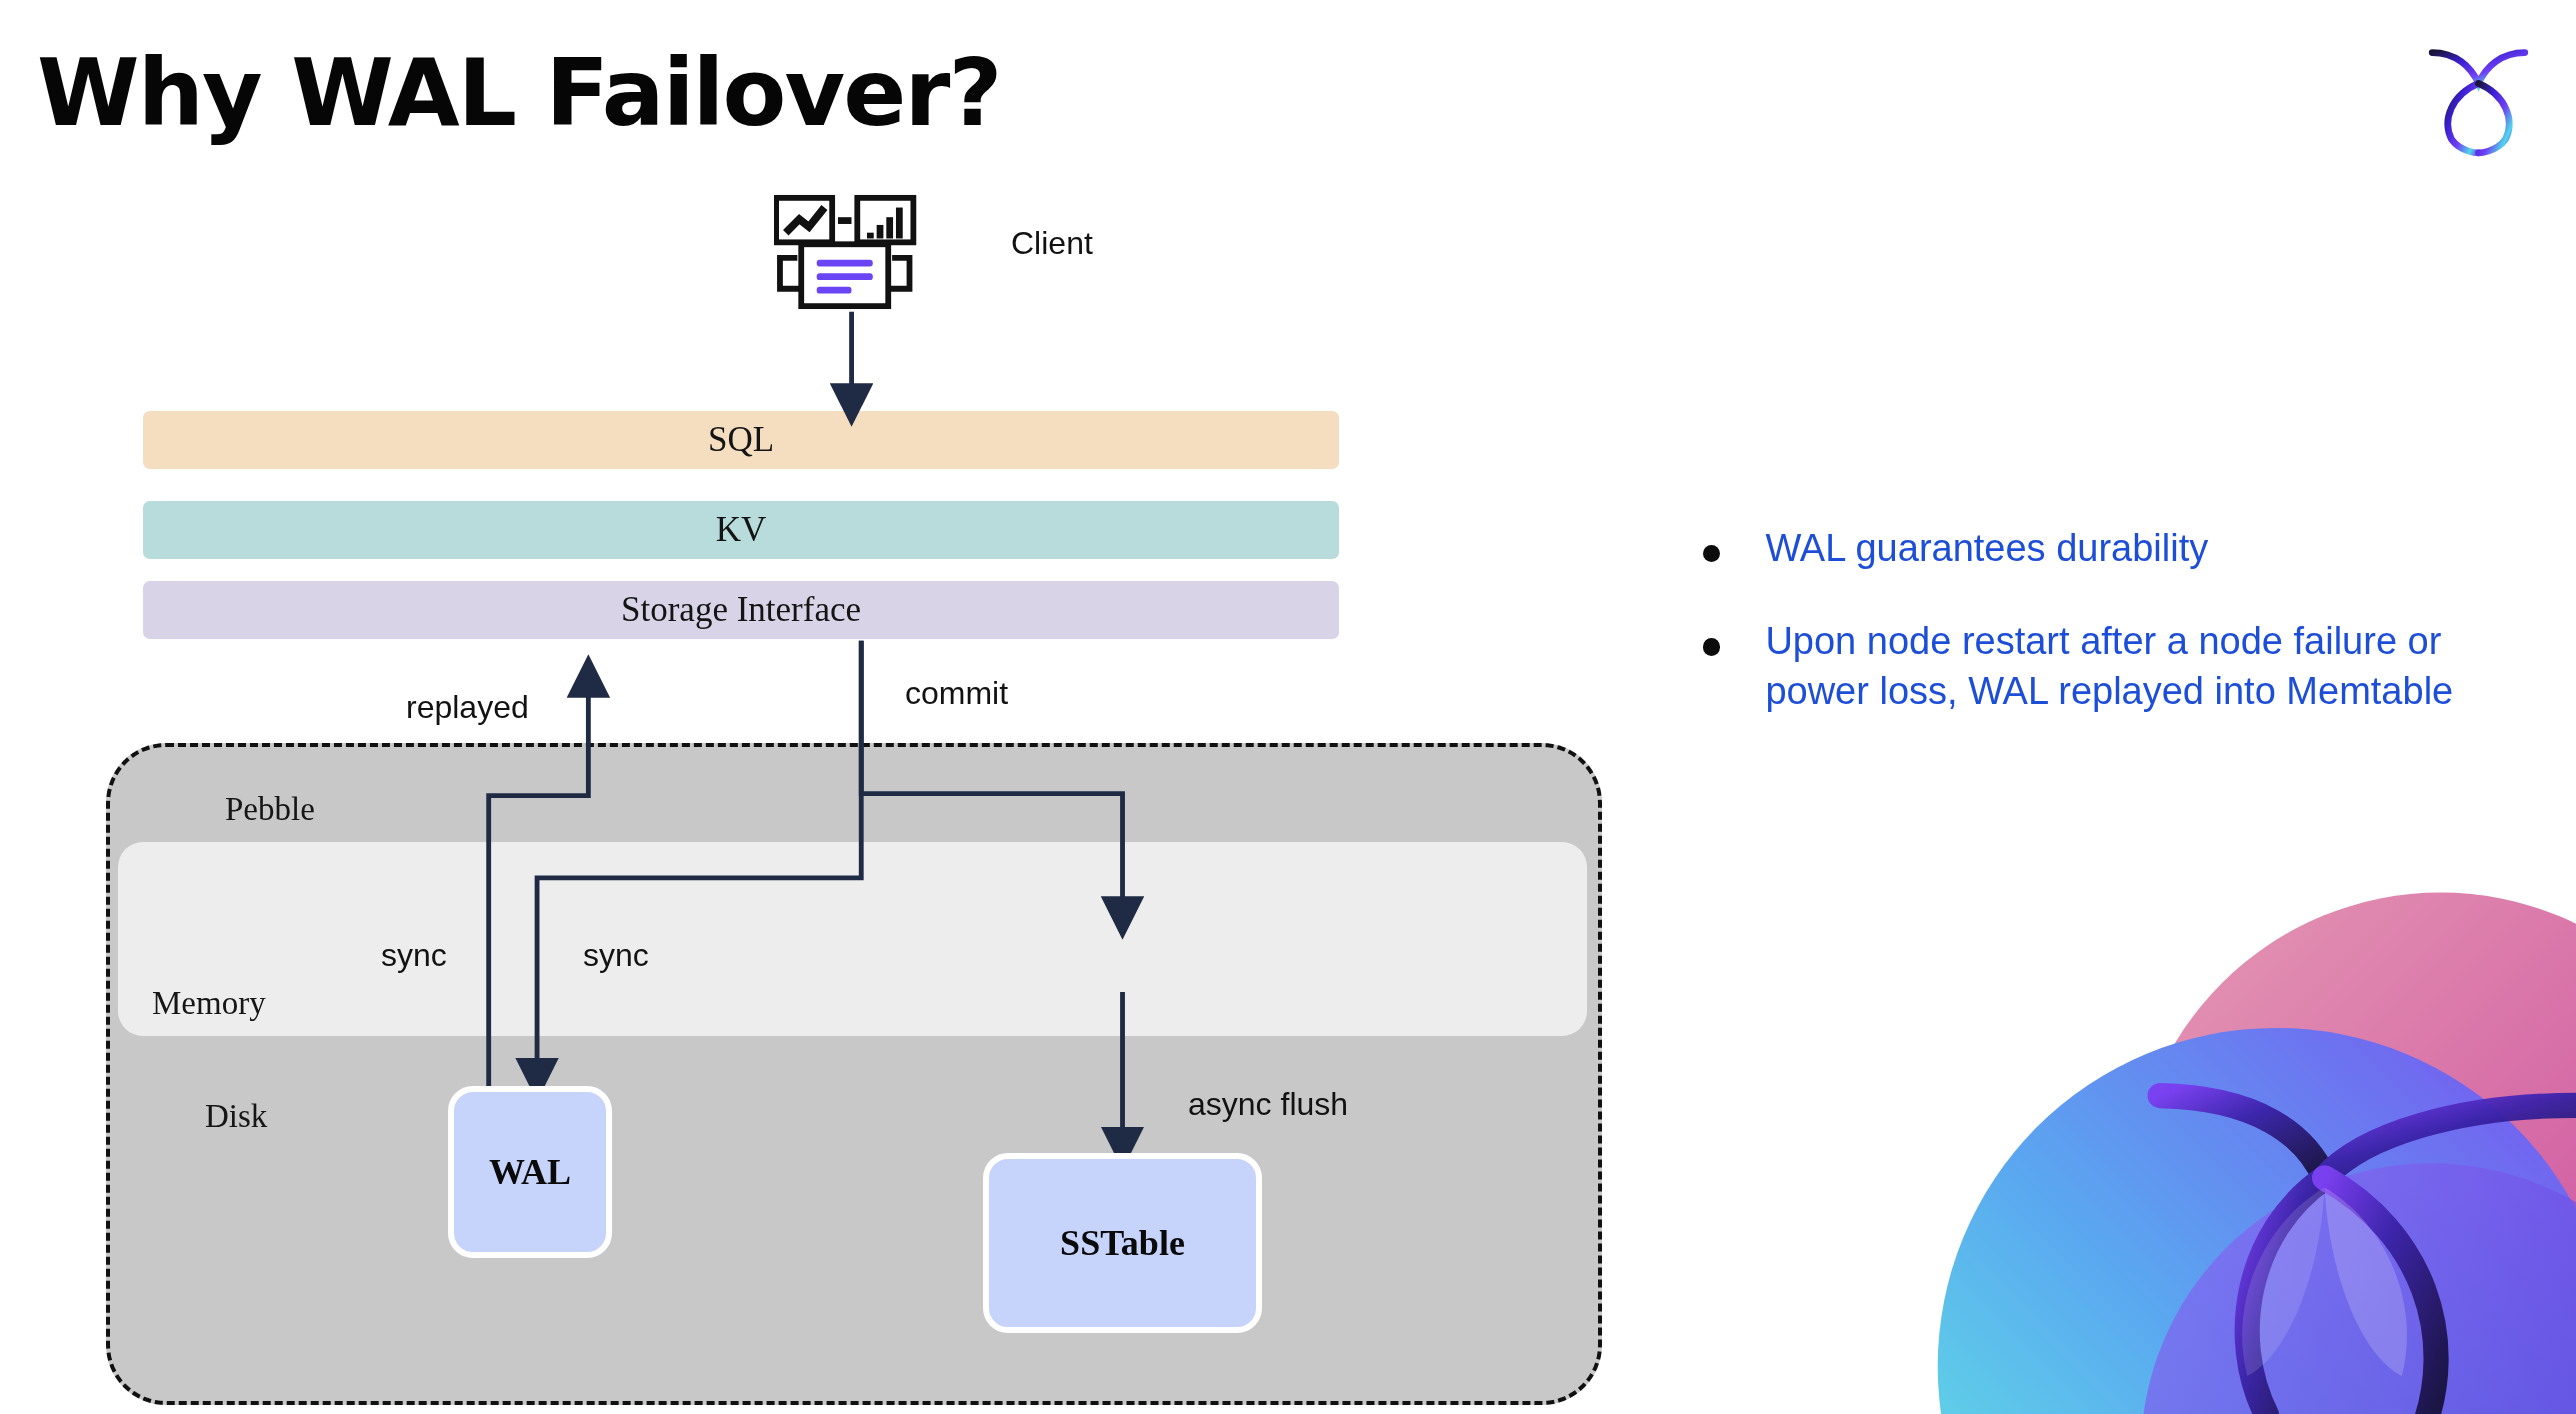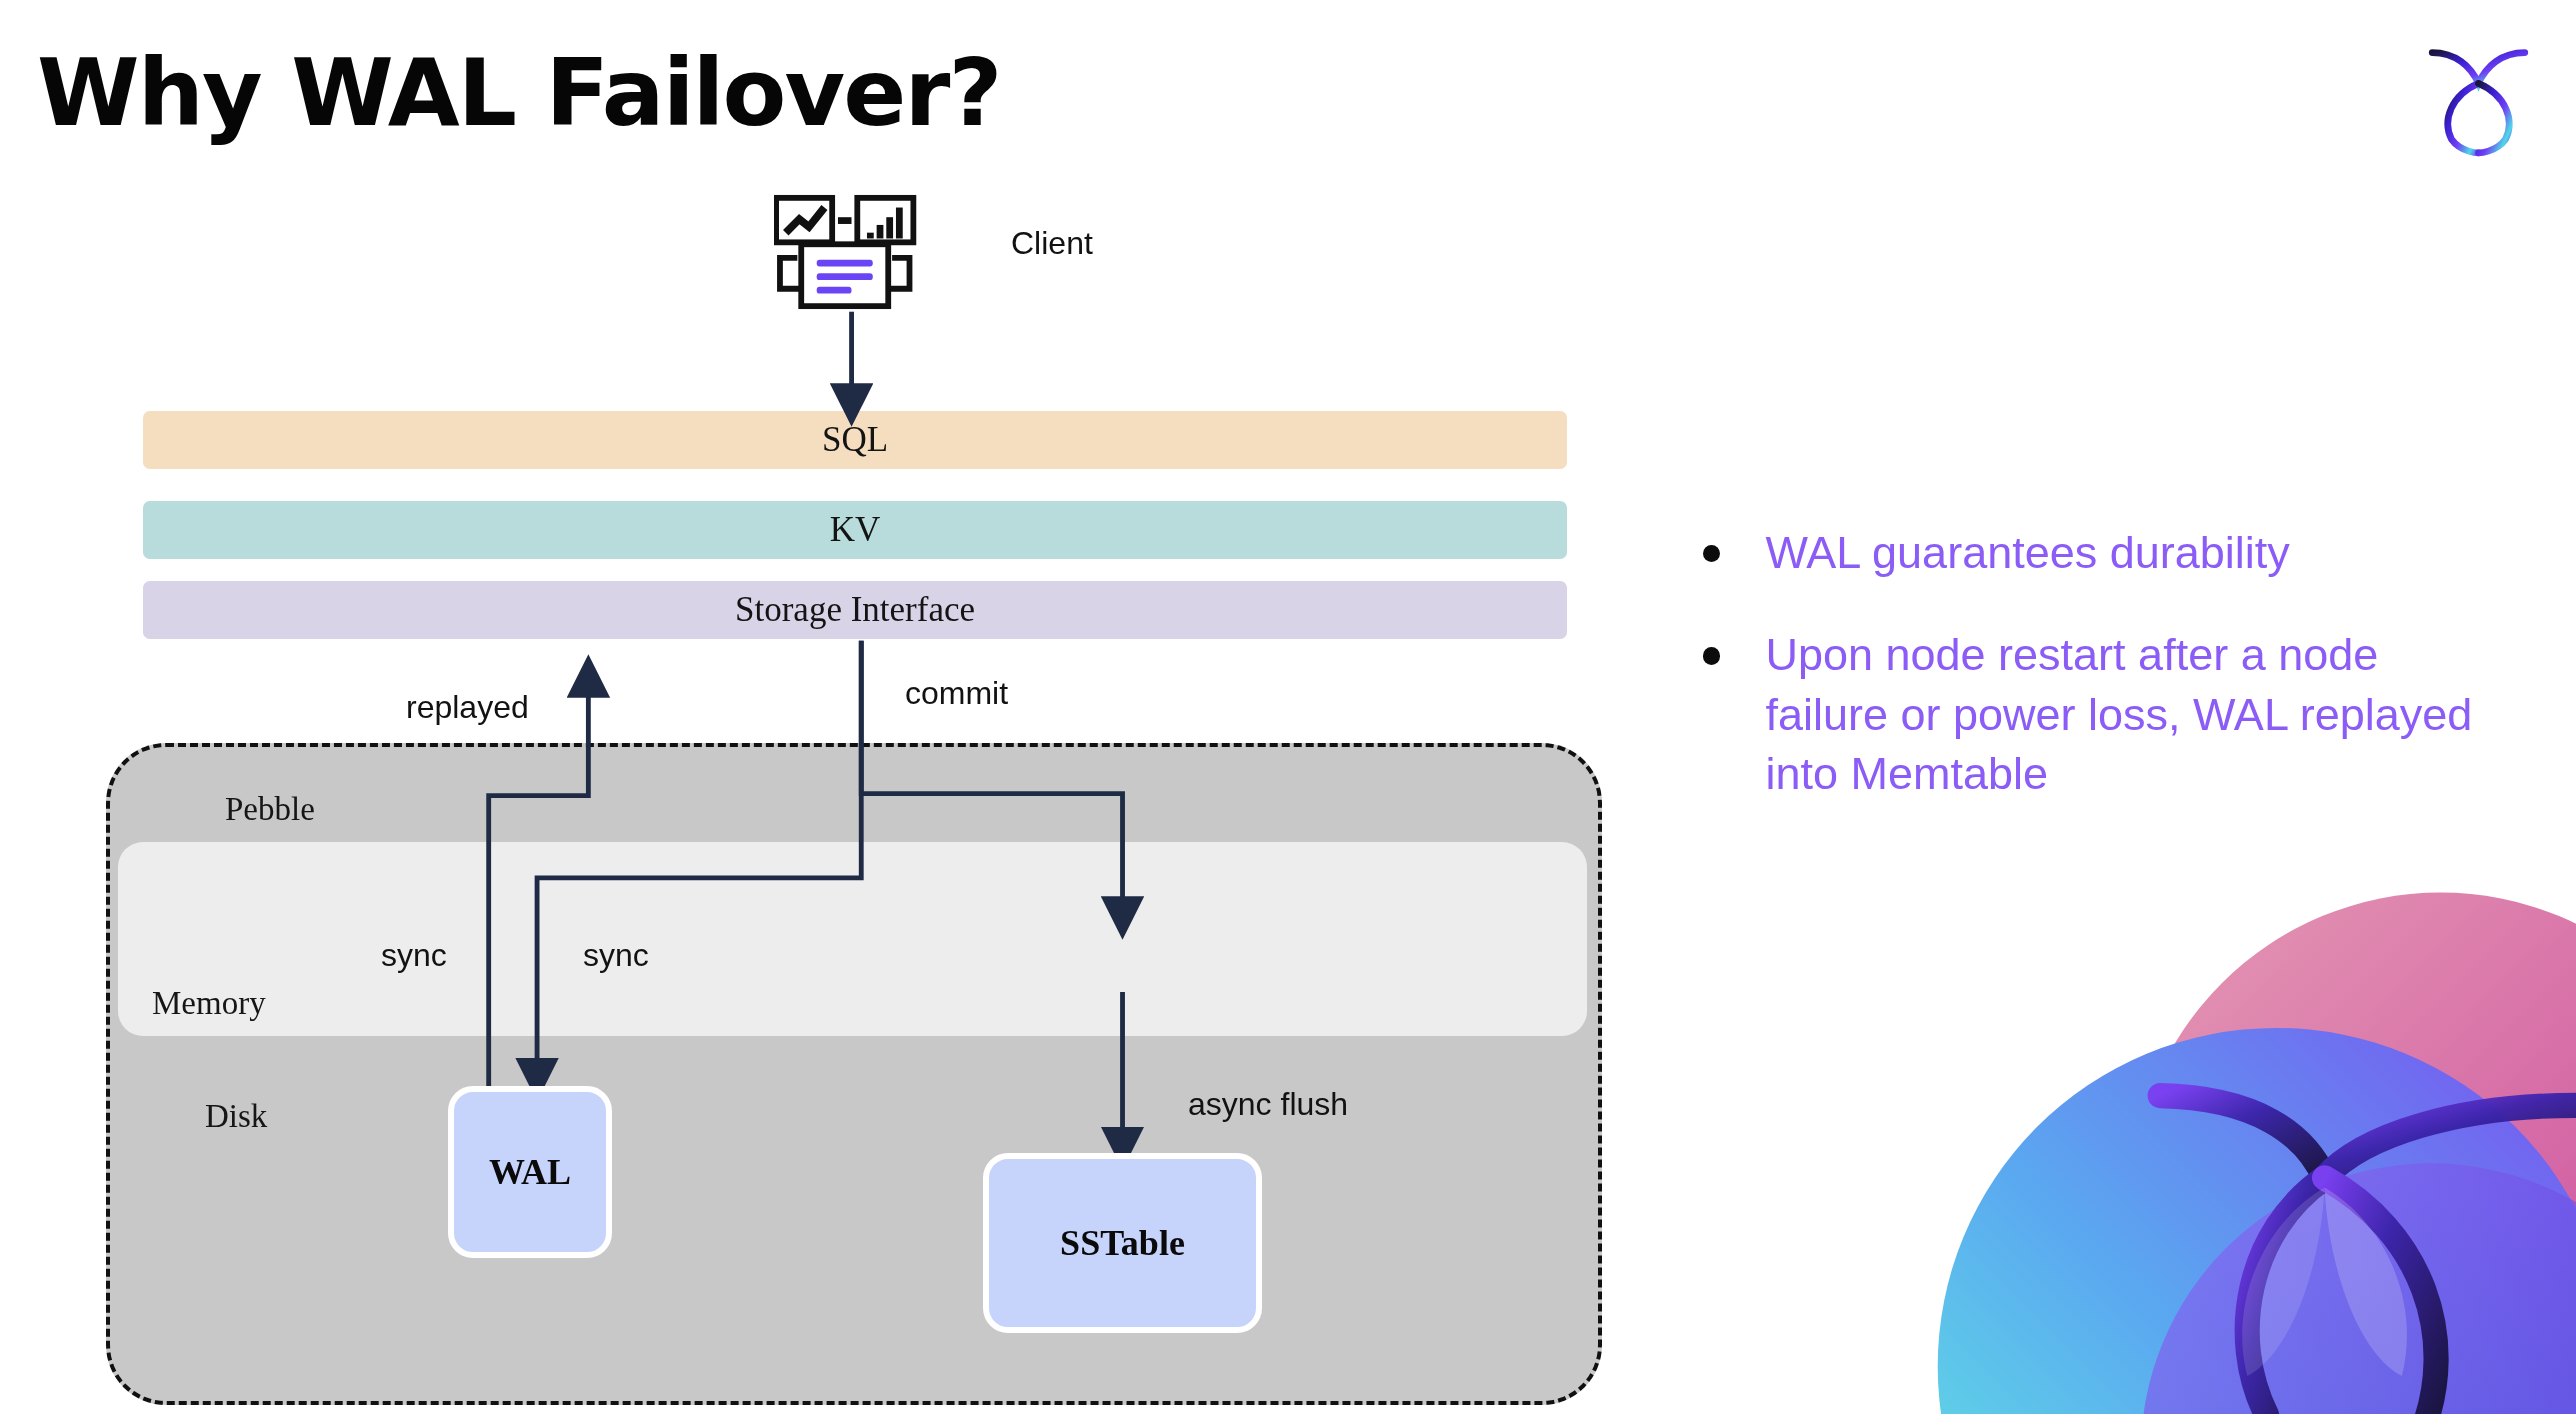--- a/index.html
+++ b/index.html
@@ -32,21 +32,21 @@
   
   .client-icon{position:absolute;left:774px;top:194px;width:155px;height:116px;}
   .client-label{
     position:absolute;left:1011px;top:225px;
     font-size:32px;color:#121212;
     font-family:"Liberation Sans", sans-serif;
   }
 
   
   .bar{
-    position:absolute;left:143px;width:1424px;height:58px;
+    position:absolute;left:143px;width:1196px;height:58px;
     border-radius:6.8px;
     display:flex;align-items:center;justify-content:center;
     font-family:"Liberation Serif", serif;
     font-size:35px;color:#141414;
   }
   .bar-sql{top:411px;background:#f5dec0;}
   .bar-kv{top:501px;background:#b8dcdc;align-items:center;}
   .bar-storage{top:581px;background:#d8d3e6;}
 
   
@@ -130,22 +130,22 @@
     margin-bottom:43px;
   }
   .bullet-dot{
     flex:0 0 auto;
     width:17.4px;height:17.4px;border-radius:50%;
     background:#0c0c0c;
     margin-top:22px;margin-right:45px;
   }
   .bullet-text{
     font-family:"Liberation Sans", sans-serif;
-    font-size:45px;line-height:1.32;
-    color:#8b5cf6;
+    font-size:38px;line-height:1.32;
+    color:#1d4ed8;
   }
 </style>
 </head>
 <body>
 
 <div class="slide">
 
   <div class="title">Why WAL Failover?</div>
 
   <svg class="brand-logo" viewBox="0 0 140 130">

